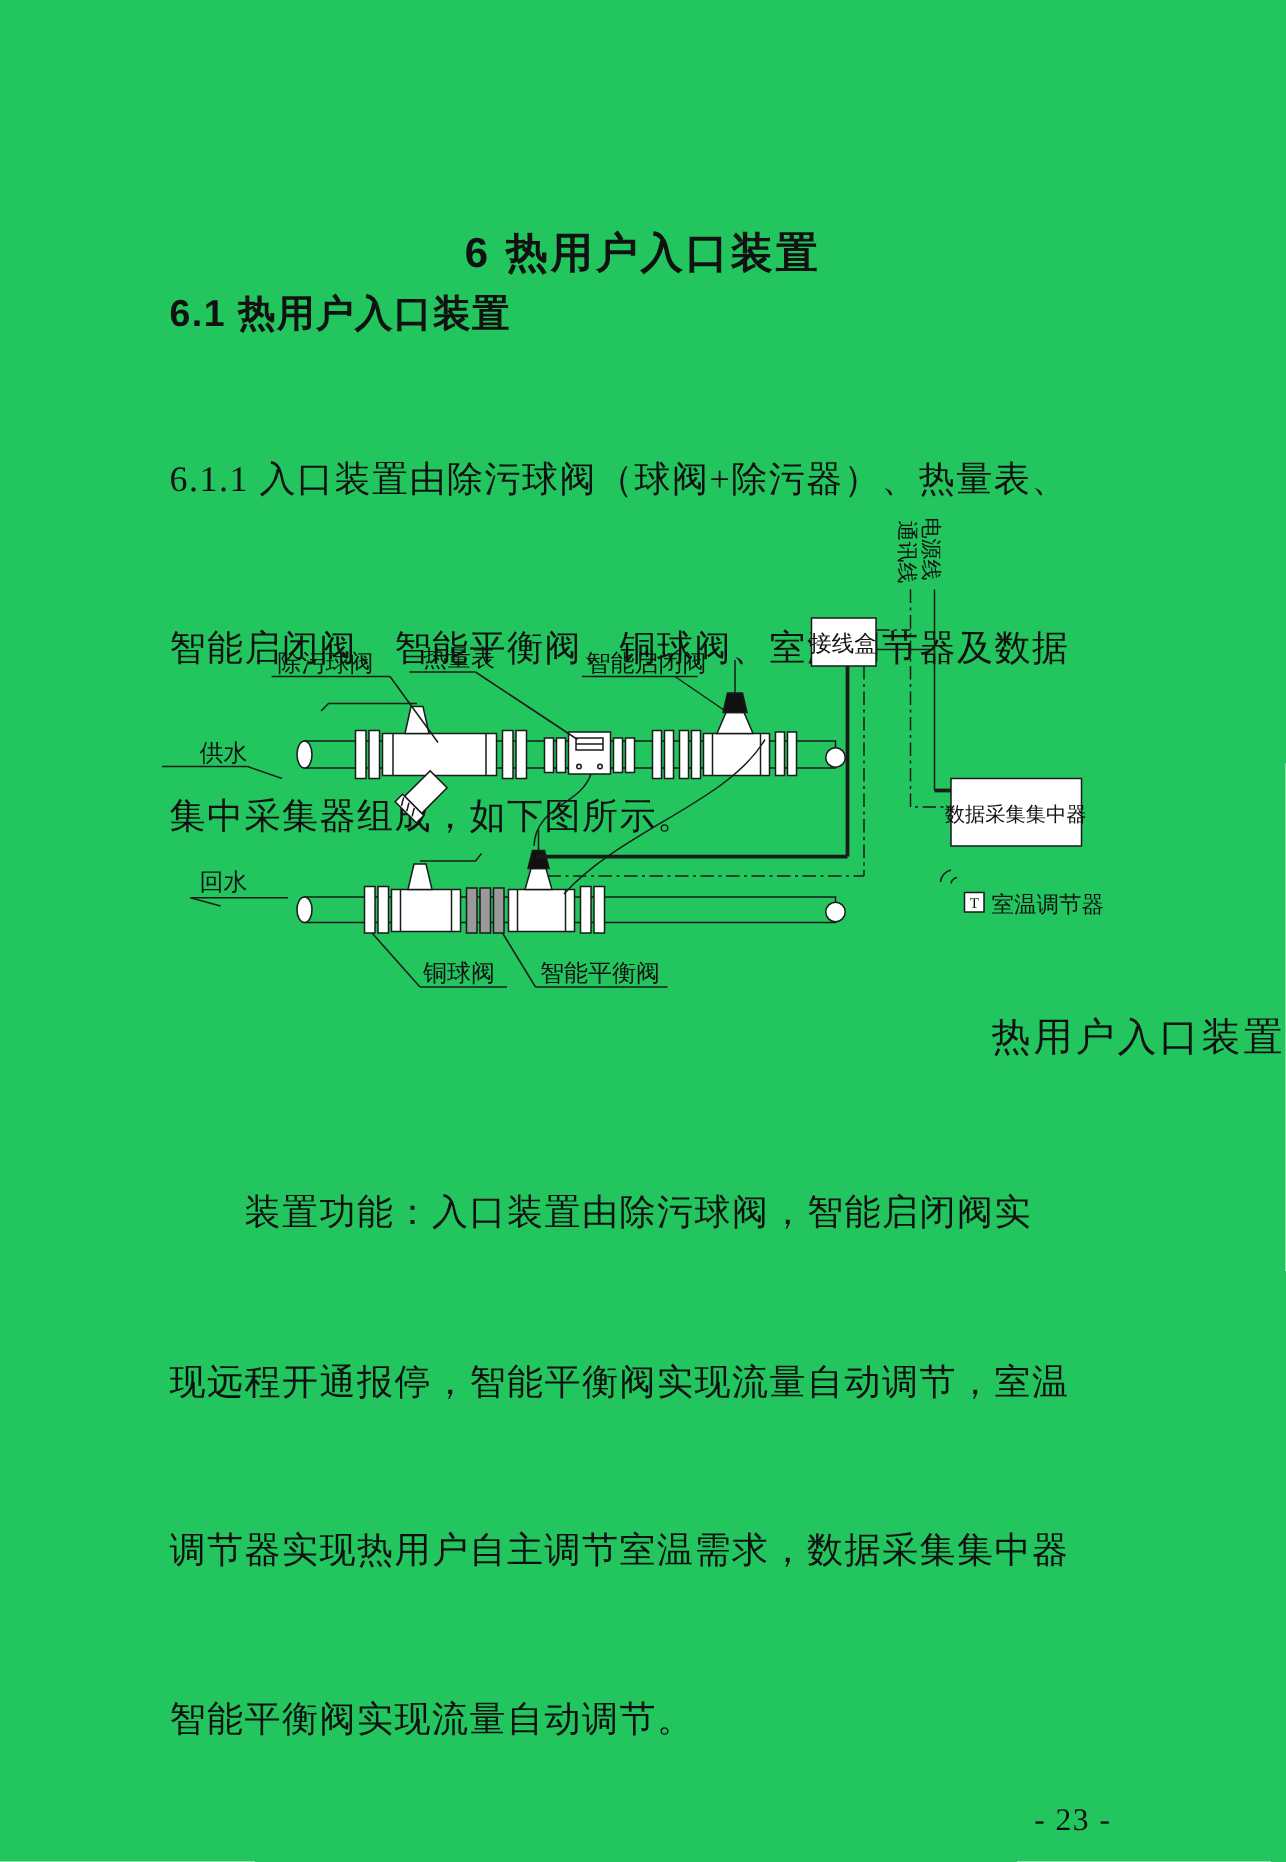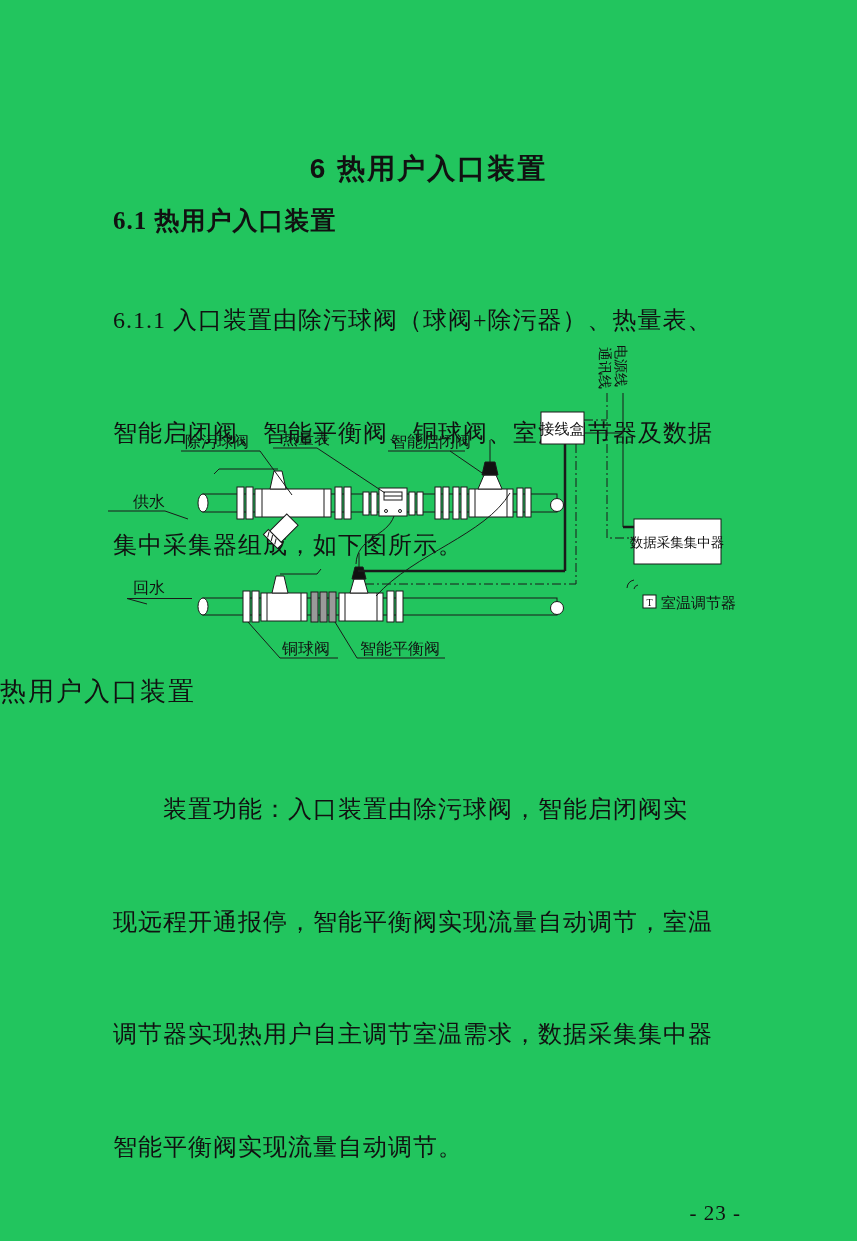--- a/index.html
+++ b/index.html
@@ -12,36 +12,36 @@
     color:#111;
     overflow:hidden;
   }
   .doc-title{
     position:absolute;top:150px;left:0;width:100%;
     text-align:center;
     font-family:"Liberation Sans","DejaVu Sans",sans-serif;
     font-weight:700;font-size:28px;letter-spacing:2px;
   }
   .h61{
-    position:absolute;top:204px;left:113px;
-    font-family:Liberation Serif, serif;
+    position:absolute;top:192px;left:113px;
+    font-family:Liberation Sans, sans-serif;
     font-weight:700;font-size:25px;letter-spacing:1px;
   }
   .textblock{
     position:absolute;left:113px;width:640px;
     font-size:24px;line-height:37.5px;letter-spacing:1px;
     white-space:pre-wrap;
   }
   .tb1{top:227px;}
   .tb2{top:716px;}
   .bl{height:37.5px;}
   .ind{padding-left:50px;}
   .fig-caption{
     position:absolute;top:674px;left:0;width:100%;
-    text-align:left;font-size:26px;letter-spacing:2px;
+    text-align:right;font-size:26px;letter-spacing:2px;
   }
   .pagenum{
     position:absolute;top:1201px;right:116px;
     font-size:21px;letter-spacing:1px;margin-left:20px;
   }
   svg text{
     font-family:"Liberation Serif","DejaVu Serif",serif;
     fill:#111;
   }
   .diagram{position:absolute;left:95px;top:335px;}

